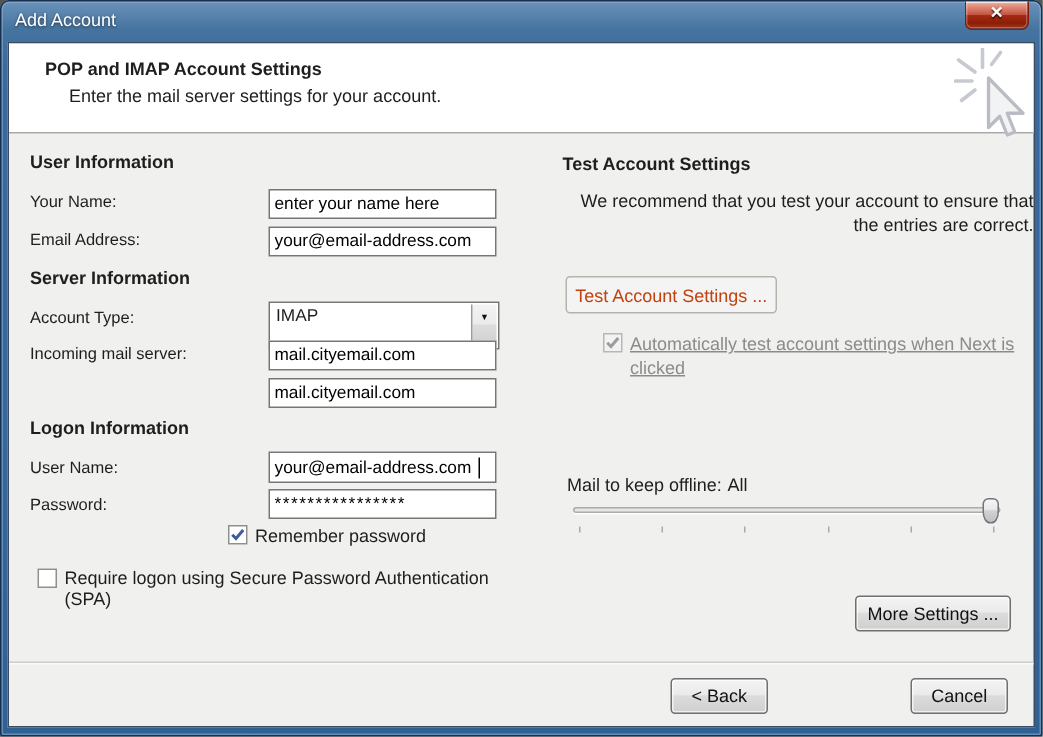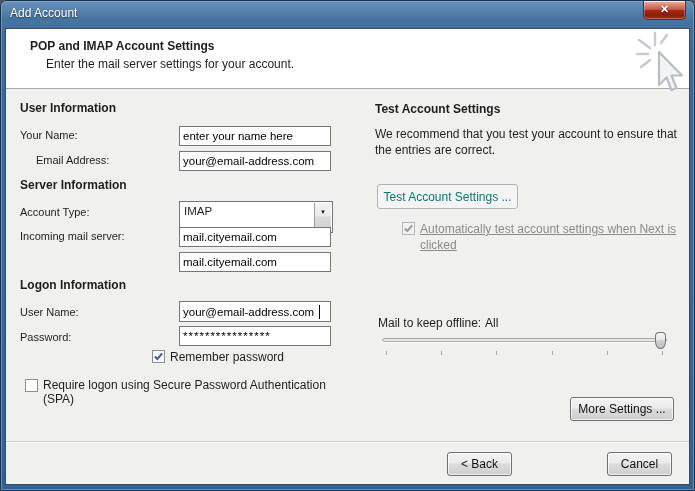--- a/index.html
+++ b/index.html
@@ -50,21 +50,21 @@
   .checkbox.disabled { background:#f2f2f2; border-color:#b5b7ba; }
   .check-label { position:absolute; white-space:nowrap; }
   .check-label.wrap { white-space:normal; }
   .disabled-text { color:#8b8b8b; }
 
   .btn { position:absolute; border:1px solid #707070; border-radius:3px;
          background:linear-gradient(180deg,#f3f3f3 0%,#ebebeb 45%,#dcdcdc 50%,#cfcfcf 100%);
          font-family:"Liberation Sans",sans-serif; font-size:12px; color:#111;
          display:flex; align-items:center; justify-content:center; cursor:default;
          box-shadow:inset 0 0 0 1px rgba(255,255,255,.7); }
-  .btn.disabled { border-color:#b3b3b0; background:#f4f4f4; color:#0f766e; box-shadow:none; }
+  .btn.disabled { border-color:#b3b3b0; background:#f4f4f4; color:#c2410c; box-shadow:none; }
   .btn.focused { border:2px solid #4ba6e2; box-shadow:inset 0 0 0 1px #cfe9f8; }
 
   
   .slider-track { position:absolute; left:376px; top:309px; width:285px; height:4px;
                   background:#e6e6e4; border:1px solid #acacaa; border-radius:2px;
                   box-shadow:0 1px 0 #fff; }
   .slider-thumb { position:absolute; left:649px; top:303px; width:11px; height:17px;
                   border:1px solid #70757b; border-radius:4px 4px 45% 45%;
                   background:linear-gradient(180deg,#f5f5f5 0%,#e8e8e8 45%,#d2d2d2 50%,#c0c0c0 100%); }
   .ticks { position:absolute; left:380px; top:322px; width:277px; height:5px;
@@ -101,21 +101,21 @@
         </g>
         <path d="M23 20 L23 53 L30.5 45.5 L35.5 58 L40.5 56 L35.5 43.5 L46 43.5 Z" fill="#f2f3f4" stroke="#b9bdc3" stroke-width="2.2" stroke-linejoin="round"></path>
       </svg>
     </div>
 
     <div class="section-label" style="left:14px; top:72px;">User Information</div>
 
     <div class="field-label" style="left:14px; top:100px;">Your Name:</div>
     <input class="textbox" style="left: 173px; top: 97px;" value="enter your name here">
 
-    <div class="field-label" style="left:14px; top:125px;margin-left:16px;">Email Address:</div>
+    <div class="field-label" style="left:14px; top:125px;">Email Address:</div>
     <input class="textbox" style="left: 173px; top: 122px;" value="your@email-address.com">
 
     <div class="section-label" style="left:14px; top:149px;">Server Information</div>
 
     <div class="field-label" style="left:14px; top:177px;">Account Type:</div>
     <div class="combo">
       <div class="combo-value">IMAP</div>
       <div class="combo-btn">▼</div>
     </div>
 
@@ -137,21 +137,21 @@
       <svg width="11" height="11" viewBox="0 0 12 12">
         <path d="M2 6 L4.7 8.7 L10 2.6" stroke="#3e5c9e" stroke-width="2.2" fill="none"></path>
       </svg>
     </div>
     <div class="check-label" style="left:164px; top:321px;">Remember password</div>
 
     <div class="checkbox" style="left:19px; top:350px;"></div>
     <div class="check-label wrap" style="left:37px; top:349px; width:308px;">Require logon using Secure Password Authentication (SPA)</div>
 
     <div class="section-label" style="left:369px; top:73px;">Test Account Settings</div>
-    <div style="position:absolute; left:369px; top:97px; width:314px; line-height:16px;">We recommend that you test your account to ensure that the entries are correct.</div>
+    <div style="position:absolute; left:369px; top:97px; width:314px; line-height:16px;text-align:right;">We recommend that you test your account to ensure that the entries are correct.</div>
 
     <div class="btn disabled" style="left:371px; top:155px; width:141px; height:25px;">
       <span>Test Account Settings ...</span>
     </div>
 
     <div class="checkbox disabled" style="left:396px; top:193px;">
       <svg width="11" height="11" viewBox="0 0 12 12">
         <path d="M2 6 L4.7 8.7 L10 2.6" stroke="#9a9c9e" stroke-width="2.2" fill="none"></path>
       </svg>
     </div>

